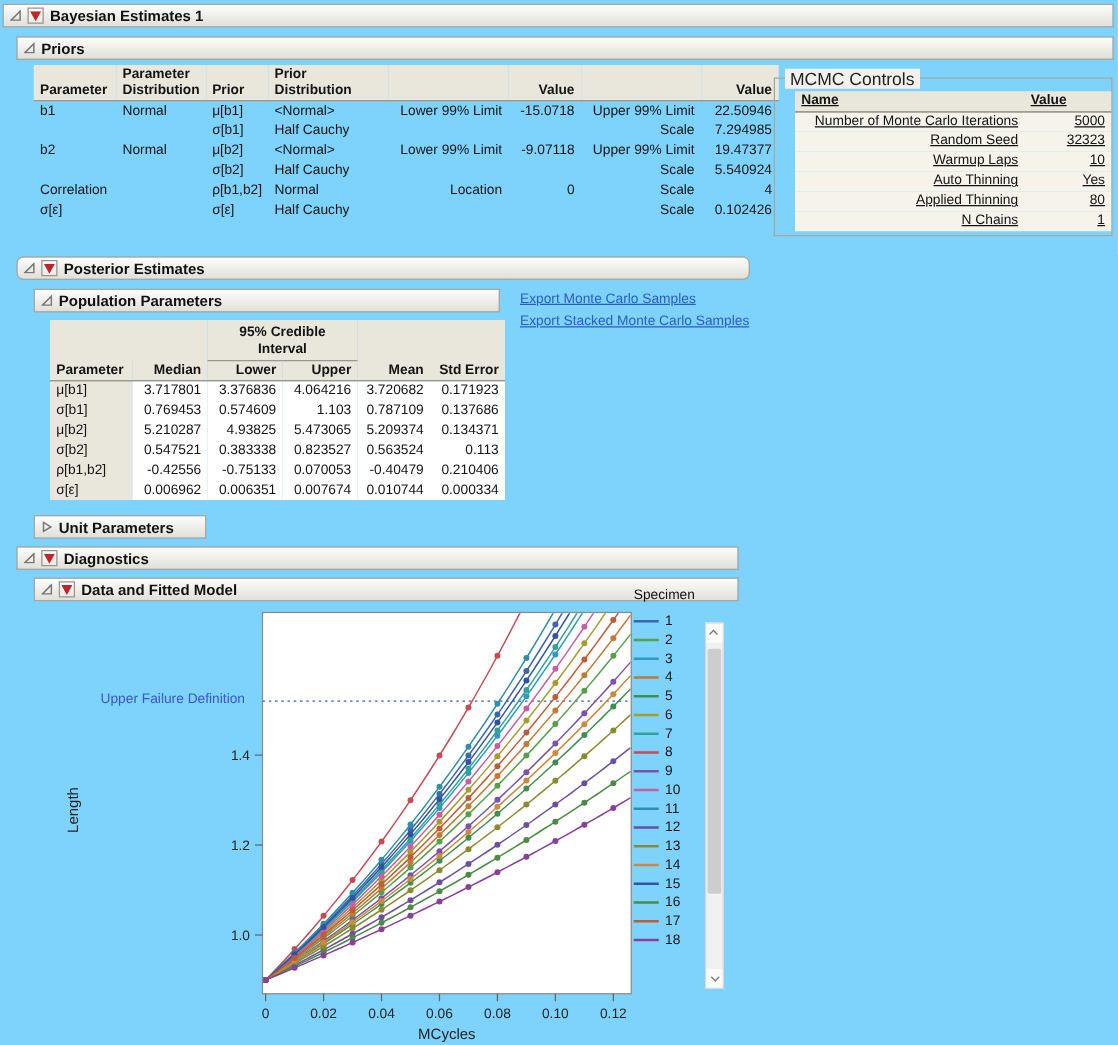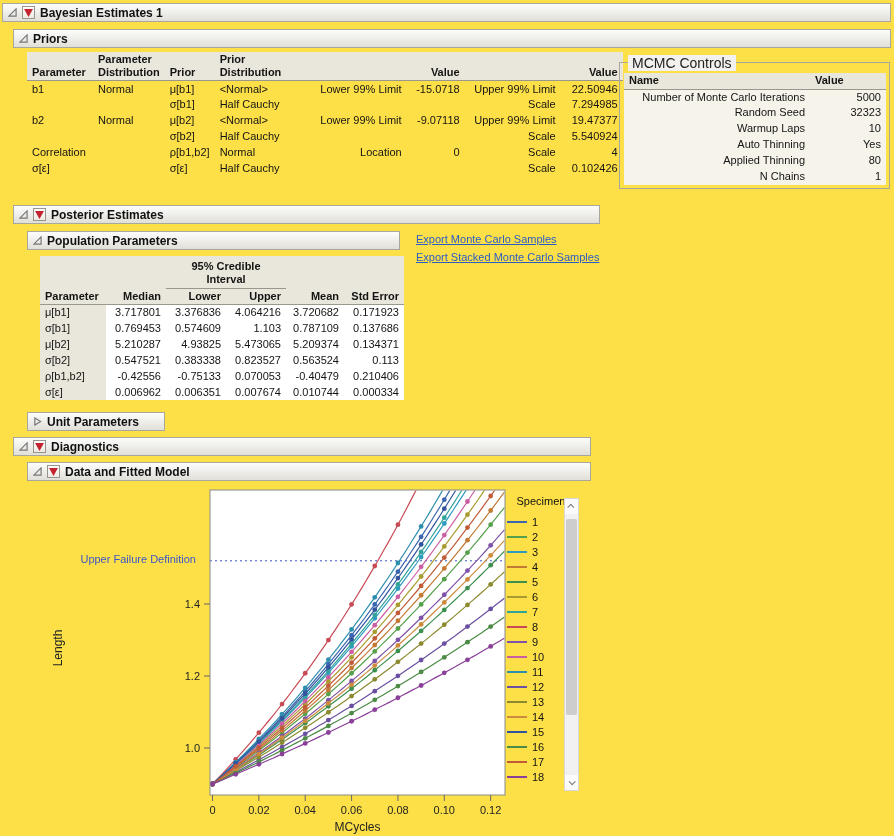--- a/index.html
+++ b/index.html
@@ -1,17 +1,17 @@
 <!DOCTYPE html>
 <html><head>
 <meta charset="utf-8">
 <style>
   * { margin:0; padding:0; box-sizing:border-box; }
   body { font-family:"Liberation Sans",sans-serif; background:#DDD; }
-  .screen { position:relative; width:894px; height:836px; background:#fde047; overflow:hidden; font-size:11px; color:#141414; }
+  .screen { position:relative; width:894px; height:836px; background:#7dd3fc; overflow:hidden; font-size:11px; color:#141414; }
 
   
   .obar { position:absolute; height:19px; background:linear-gradient(#FDFDFC,#E0DFD8); border:1px solid #A8A69D;
           display:flex; align-items:center; padding:0 5px; gap:5px; cursor:pointer; }
   .otitle { font-weight:bold; font-size:12px; color:#111; white-space:nowrap; }
   .disc { display:flex; align-items:center; }
   .redtri { width:13px; height:13px; border:1px solid #97958C; background:linear-gradient(#FFFFFF,#ECEAE3);
             display:flex; align-items:center; justify-content:center; flex:0 0 auto; }
 
   
@@ -19,40 +19,40 @@
   table.jmp th, table.jmp td { padding:1px 5px; height:16px; line-height:1.2; }
   table.jmp th { font-weight:bold; text-align:left; vertical-align:bottom; background:#E9E6DB; border-bottom:1px solid #99978E; }
   table.jmp td { white-space:nowrap; }
   table.jmp .num { text-align:right; }
 
   .priors-table { position:absolute; left:27px; top:52px; }
 
   
   .groupbox { position:absolute; left:619px; top:62px; width:271px; height:127px; border:1px solid #A8A69D; }
   .groupbox-title { position:absolute; top:-8px; left:8px; background:#F2F1ED; padding:0 4px; font-size:14px; color:#222; }
-  .mcmc-table { position:absolute; left:4px; top:10px; }
+  .mcmc-table { position:absolute; left:16px; top:10px;text-decoration:underline; }
   .mcmc-table th { background:#E7E4D8; }
   .mcmc-table td { background:#F5F3EA; text-align:right;margin-top:9px; }
 
   .pop-table { position:absolute; left:40px; top:256px; }
   .pop-table tr.group-row th { height:32px; border-bottom:none; text-align:center; vertical-align:bottom; white-space:normal; }
   .pop-table tr.group-row th.group { border-bottom:1px solid #99978E; }
   .pop-table tbody td { background:#FFFFFF; }
   .pop-table tbody td.rowhead { background:#E9E6DB; }
 
   .link { position:absolute; color:#2B5CC4; text-decoration:underline; font-size:11px; cursor:pointer; white-space:nowrap;padding-left:12px; }
 
   
   svg.plot { position:absolute; left:0; top:488px; }
   svg text { font-family:"Liberation Sans",sans-serif; fill:#222; }
   .ticklab { font-size:11px; }
   .axislab { font-size:12px; }
   .reflabel { position:absolute; left:58px; top:553px; width:138px; text-align:right; font-size:11px; }
 
-  .legend { position:absolute; left:507px; top:495px; width:68px;text-align:center; }
+  .legend { position:absolute; left:507px; top:470px; width:68px; }
   .legend-title { font-size:11px; margin-bottom:7px; color:#111; }
   .legend-item { display:flex; align-items:center; height:15px; cursor:pointer; }
   .lswatch { width:20px; height:0; border-top:2px solid #000; margin-right:5px; flex:0 0 auto; }
   .llabel { font-size:11px; }
 
   
   .vscroll { position:absolute; left:564px; top:498px; width:15px; height:293px; background:#F1F1F1;
              border:1px solid #D8D8D8; display:flex; flex-direction:column; }
   .sbtn { height:15px; display:flex; align-items:center; justify-content:center; background:#FBFBFB; cursor:pointer; flex:0 0 auto; }
   .chev { width:5px; height:5px; border-left:1.5px solid #777; border-top:1.5px solid #777; }
@@ -197,21 +197,21 @@
             <td>80</td>
           </tr>
           <tr>
             <td>N Chains</td>
             <td>1</td>
           </tr>
         </tbody>
       </table>
   </div>
 
-  <div class="obar" style="left:13px;top:205px;width:587px;">
+  <div class="obar" style="left:13px;top:205px;width:587px;border-radius:6px;">
     <span class="disc">
         <svg width="9" height="9" viewBox="0 0 10 10">
           <polygon points="9,1 9,9 1,9" fill="none" stroke="#777" stroke-width="1.3"></polygon>
         </svg>
       </span>
     <span class="redtri">
         <svg width="9" height="8" viewBox="0 0 10 9">
           <polygon points="0,0 10,0 5,9" fill="#C2232E"></polygon>
         </svg>
       </span>

